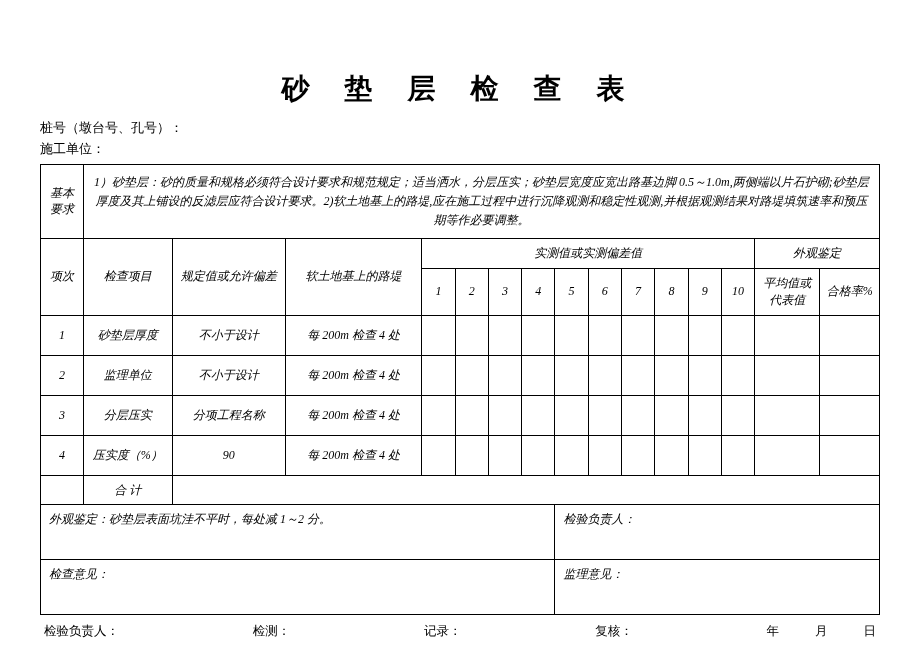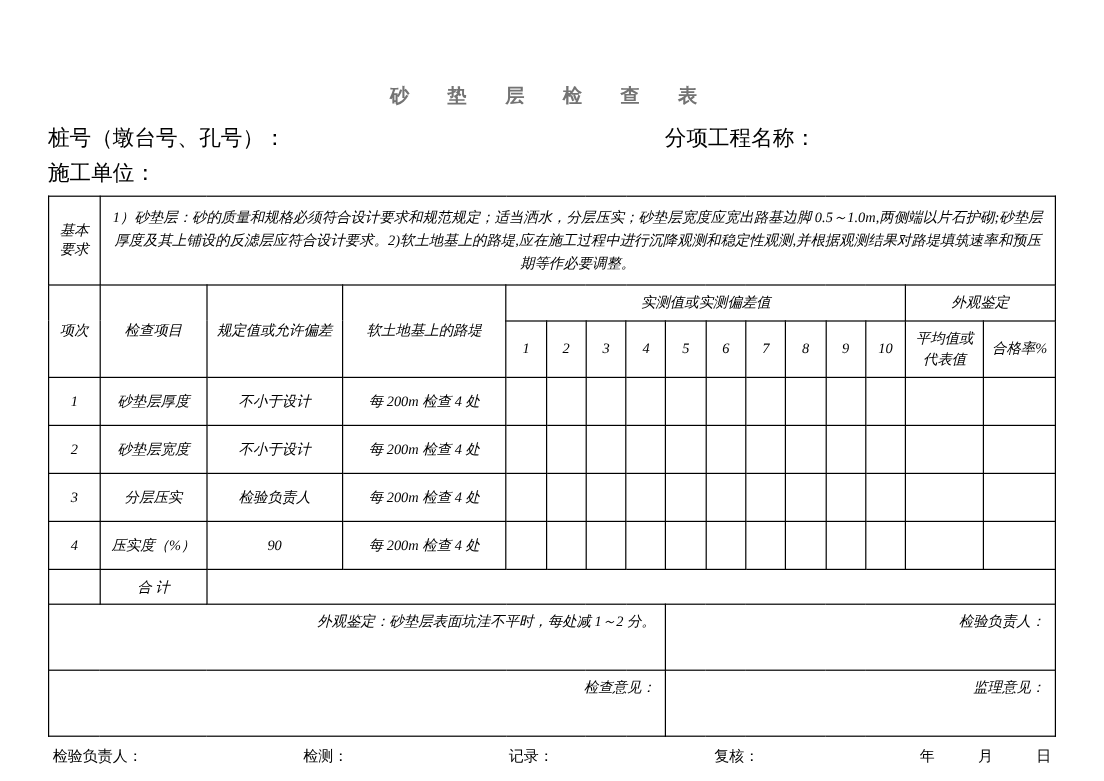--- a/index.html
+++ b/index.html
@@ -11,29 +11,29 @@
       font-size: 13px;
       color: #000;
       width: 920px;
       height: 651px;
     }
     .page {
       padding: 70px 40px 20px 40px;
     }
     .title {
       text-align: center;
-      color: #737373;
-      font-size: 16px;
+      color: #000000;
+      font-size: 28px;
       font-weight: bold;
       letter-spacing: 14px;
       margin-bottom: 10px;
     }
     .header-rows {
       margin-bottom: 4px;
-      font-size: 18px;
+      font-size: 13px;
     }
     .header-row {
       display: flex;
       justify-content: space-between;
       line-height: 1.6;
     }
     table {
       border-collapse: collapse;
       width: 100%;
       table-layout: fixed;
@@ -46,21 +46,21 @@
       text-align: center;
       vertical-align: middle;
       line-height: 1.4;
     }
     .requirements-cell {
       text-align: center;
       padding: 8px 8px;
       line-height: 1.6;
     }
     .bottom-row td {
-      text-align: right;
+      text-align: left;
       padding: 6px 8px;
       vertical-align: top;
       height: 55px;
     }
     .footer {
       display: flex;
       justify-content: space-between;
       padding: 8px 4px 4px 4px;
       font-size: 12.5px;
     }
@@ -69,21 +69,20 @@
   </style>
 </head>
 <body>
 
 <div class="page">
   <div class="title">砂 垫 层 检 查 表</div>
 
   <div class="header-rows">
     <div class="header-row">
       <span>桩号（墩台号、孔号）：</span>
-      <span style="padding-right:200px">分项工程名称：</span>
     </div>
     <div class="header-row">
       <span>施工单位：</span>
     </div>
   </div>
 
   <table>
     <colgroup>
       <col style="width:36px">
       <col style="width:75px">
@@ -145,40 +144,40 @@
           <td></td>
           <td></td>
           <td></td>
           <td></td>
           <td></td>
           <td></td>
           <td></td>
     </tr>
     <tr style="height:40px">
       <td>2</td>
-      <td>砂垫层宽度</td>
+      <td>监理单位</td>
       <td>不小于设计</td>
       <td>每 200m 检查 4 处</td>
       <td></td>
           <td></td>
           <td></td>
           <td></td>
           <td></td>
           <td></td>
           <td></td>
           <td></td>
           <td></td>
           <td></td>
           <td></td>
           <td></td>
     </tr>
     <tr style="height:40px">
       <td>3</td>
       <td>分层压实</td>
-      <td>检验负责人</td>
+      <td>分项工程名称</td>
       <td>每 200m 检查 4 处</td>
       <td></td>
           <td></td>
           <td></td>
           <td></td>
           <td></td>
           <td></td>
           <td></td>
           <td></td>
           <td></td>

